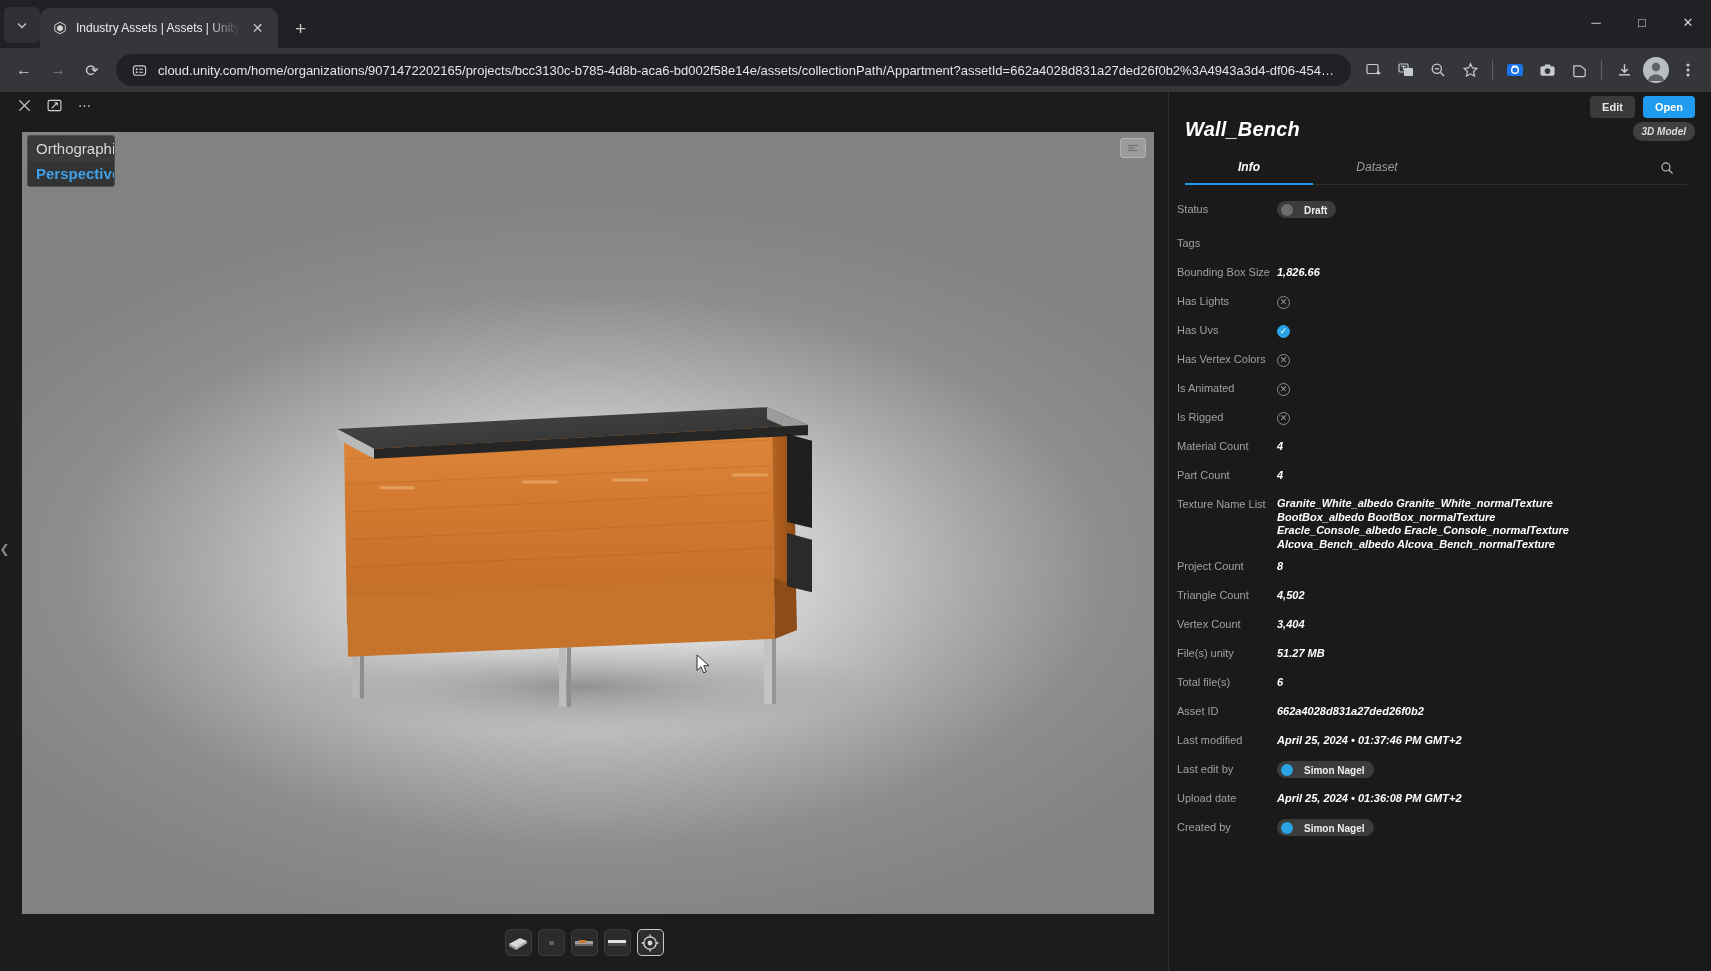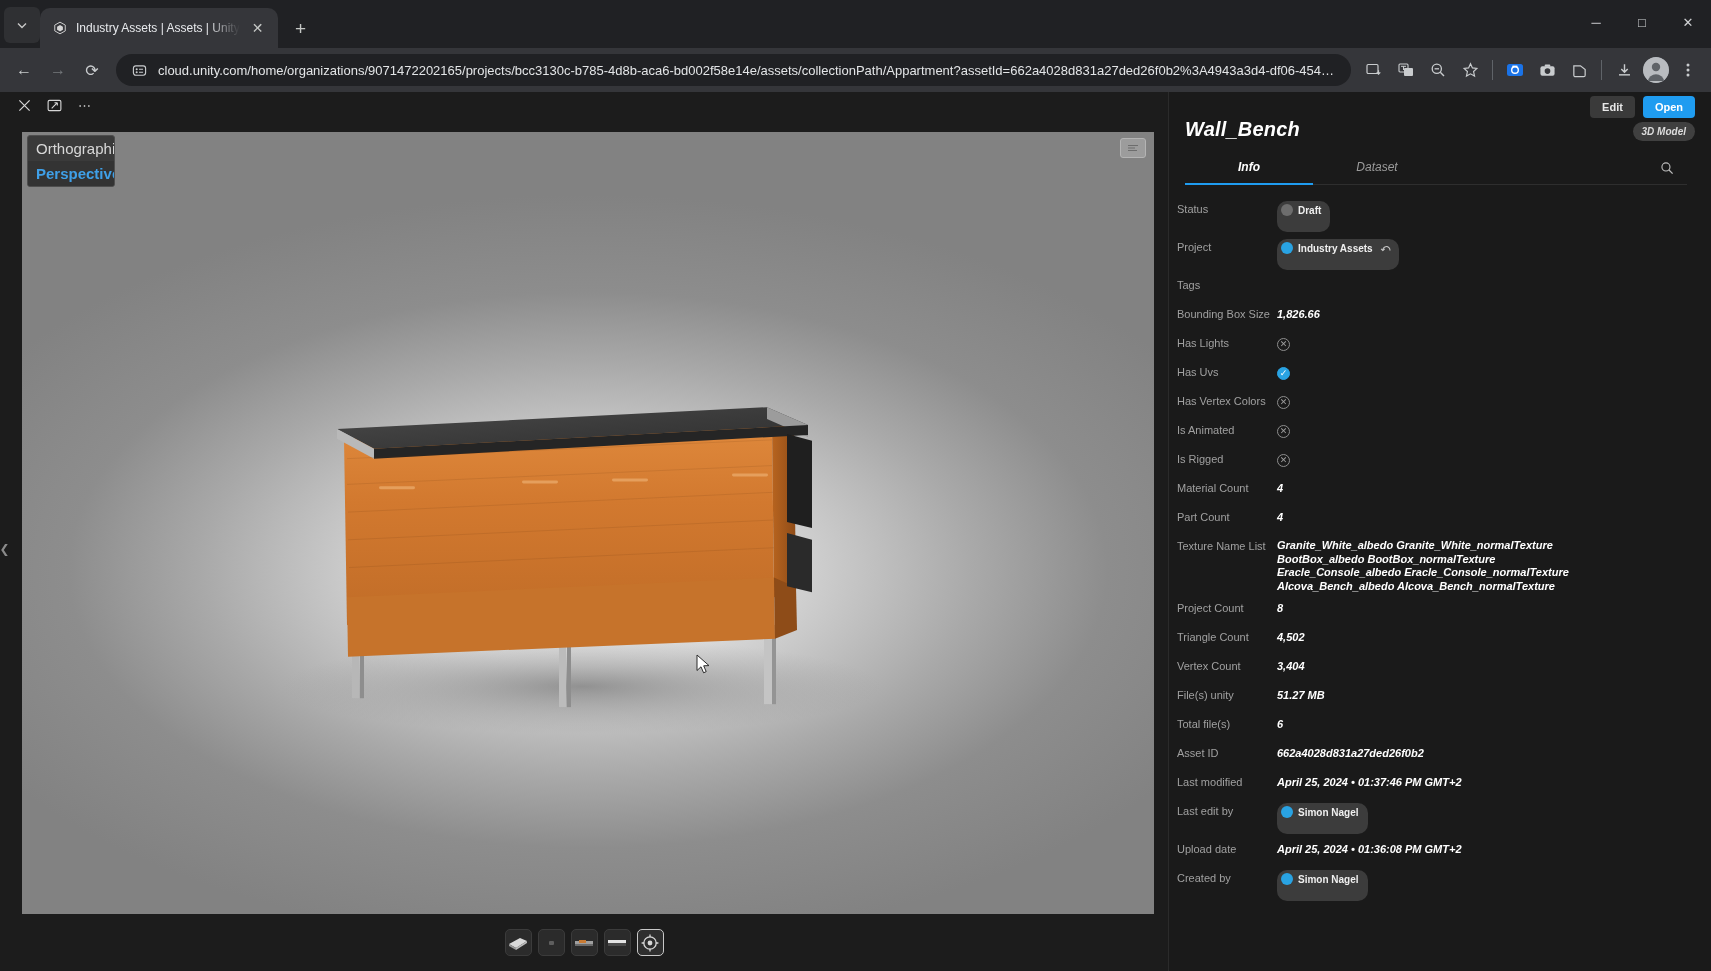--- a/index.html
+++ b/index.html
@@ -159,22 +159,22 @@
 
   .props { padding: 14px 16px 10px 8px; overflow-y: auto; flex: 1; }
   .row { display: flex; align-items: flex-start; min-height: 24px; }
   .row-label {
     width: 100px; flex: 0 0 100px; font-size: 11px; color: #a0a0a0;
     padding-top: 3px; line-height: 14px;
   }
   .row-value { font-size: 11px; color: #fff; font-weight: bold; line-height: 14px; padding-top: 3px; font-style: italic; }
   .row-value.multi { line-height: 13.5px; font-weight: bold; }
   .pill {
-    display: inline-flex; align-items: center; gap: 5px;
-    background: #3c3c3c; border-radius: 10px; padding: 3px 9px 16px 4px;
+    display: inline-flex; align-items: center; gap: 11px;
+    background: #3c3c3c; border-radius: 10px; padding: 3px 9px 2px 4px;
     font-size: 10px; font-weight: bold; color: #efefef;
   }
   .pill-dot {
     width: 12px; height: 12px; border-radius: 50%; background: #6d6d6d;
     display:flex; align-items:center; justify-content:center; flex:0 0 12px;
   }
   .pill-dot.blue { background: #29a3e3; }
   .pill-chev { margin-left: 3px; color:#c9c9c9; font-size:9px; }
   .mark {
     width: 13px; height: 13px; border-radius: 50%;
@@ -450,28 +450,20 @@
       </div>
       <div class="props" id="props-container">
           <div class="row">
             <div class="row-label">Status</div>
             <div><div class="pill" style="margin-top: 2px;">
                 <span class="pill-dot"></span>
                 <span>Draft</span>
               </div></div>
           </div>
           <div class="spacer-sm"></div>
-          <div class="row">
-            <div class="row-label">Project</div>
-            <div><div class="pill" style="margin-top: 2px;">
-                <span class="pill-dot blue"></span>
-                <span>Industry Assets</span>
-                <span class="pill-chev">⤺</span>
-              </div></div>
-          </div>
           <div class="spacer-sm"></div>
           <div class="row">
             <div class="row-label">Tags</div>
             <div class="row-value"></div>
           </div>
           <div class="spacer-sm"></div>
           <div class="row">
             <div class="row-label">Bounding Box Size</div>
             <div class="row-value">1,826.66</div>
           </div>

